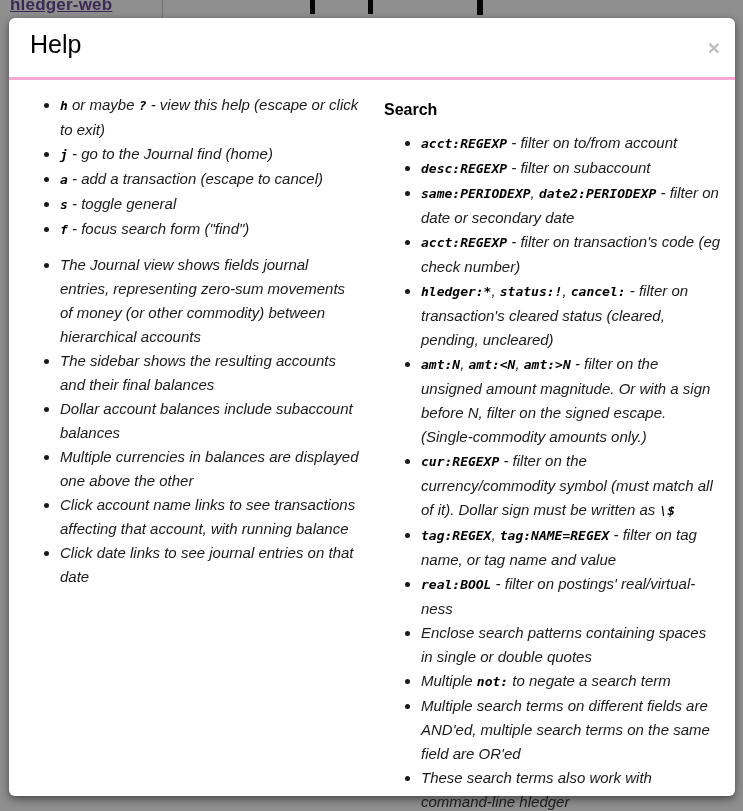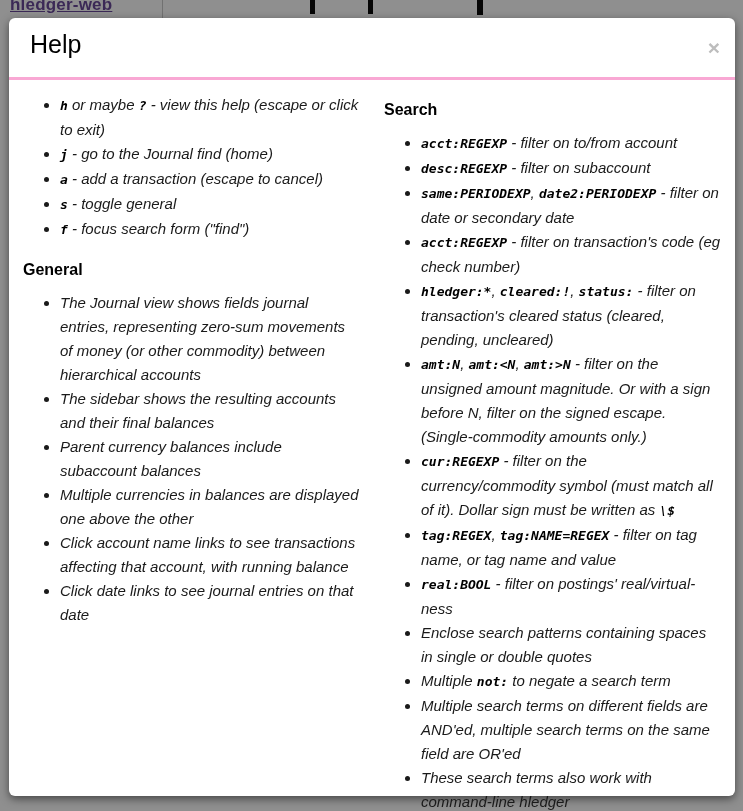--- a/index.html
+++ b/index.html
@@ -111,38 +111,37 @@
   </div>
   <div class="modal-body">
     <div class="col">
       <ul class="help-list">
           <li><span class="code">h</span><span class="txt"> or maybe </span><span class="code">?</span><span class="txt"> - view this help (escape or click to exit)</span></li>
           <li><span class="code">j</span><span class="txt"> - go to the Journal find (home)</span></li>
           <li><span class="code">a</span><span class="txt"> - add a transaction (escape to cancel)</span></li>
           <li><span class="code">s</span><span class="txt"> - toggle general</span></li>
           <li><span class="code">f</span><span class="txt"> - focus search form ("find")</span></li>
         </ul>
-      <h2 class="section-heading">General</h2>
       <ul class="help-list">
           <li><span class="txt">The Journal view shows fields journal entries, representing zero-sum movements of money (or other commodity) between hierarchical accounts</span></li>
           <li><span class="txt">The sidebar shows the resulting accounts and their final balances</span></li>
-          <li><span class="txt">Parent currency balances include subaccount balances</span></li>
+          <li><span class="txt">Dollar account balances include subaccount balances</span></li>
           <li><span class="txt">Multiple currencies in balances are displayed one above the other</span></li>
           <li><span class="txt">Click account name links to see transactions affecting that account, with running balance</span></li>
           <li><span class="txt">Click date links to see journal entries on that date</span></li>
         </ul>
     </div>
     <div class="col">
       <h2 class="section-heading">Search</h2>
       <ul class="help-list">
           <li><span class="code">acct:REGEXP</span><span class="txt"> - filter on to/from account</span></li>
           <li><span class="code">desc:REGEXP</span><span class="txt"> - filter on subaccount</span></li>
           <li><span class="code">same:PERIODEXP</span><span class="txt">, </span><span class="code">date2:PERIODEXP</span><span class="txt"> - filter on date or secondary date</span></li>
           <li><span class="code">acct:REGEXP</span><span class="txt"> - filter on transaction's code (eg check number)</span></li>
-          <li><span class="code">hledger:*</span><span class="txt">, </span><span class="code">cleared:!</span><span class="txt">, </span><span class="code">status:</span><span class="txt"> - filter on transaction's cleared status (cleared, pending, uncleared)</span></li>
+          <li><span class="code">hledger:*</span><span class="txt">, </span><span class="code">status:!</span><span class="txt">, </span><span class="code">cancel:</span><span class="txt"> - filter on transaction's cleared status (cleared, pending, uncleared)</span></li>
           <li><span class="code">amt:N</span><span class="txt">, </span><span class="code">amt:&lt;N</span><span class="txt">, </span><span class="code">amt:&gt;N</span><span class="txt"> - filter on the unsigned amount magnitude. Or with a sign before N, filter on the signed escape. (Single-commodity amounts only.)</span></li>
           <li><span class="code">cur:REGEXP</span><span class="txt"> - filter on the currency/commodity symbol (must match all of it). Dollar sign must be written as </span><span class="code">\$</span></li>
           <li><span class="code">tag:REGEX</span><span class="txt">, </span><span class="code">tag:NAME=REGEX</span><span class="txt"> - filter on tag name, or tag name and value</span></li>
           <li><span class="code">real:BOOL</span><span class="txt"> - filter on postings' real/virtual-ness</span></li>
           <li><span class="txt">Enclose search patterns containing spaces in single or double quotes</span></li>
           <li><span class="txt">Multiple </span><span class="code">not:</span><span class="txt"> to negate a search term</span></li>
           <li><span class="txt">Multiple search terms on different fields are AND'ed, multiple search terms on the same field are OR'ed</span></li>
           <li><span class="txt">These search terms also work with command-line hledger</span></li>
         </ul>
     </div>

